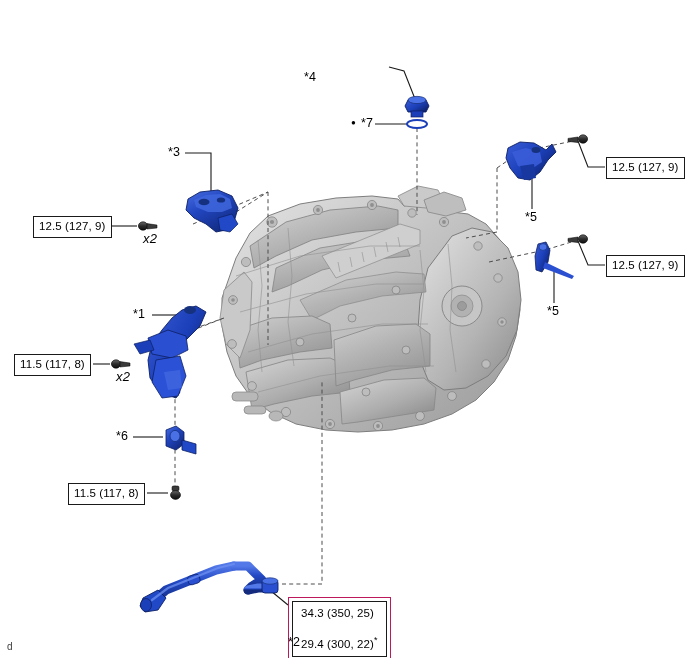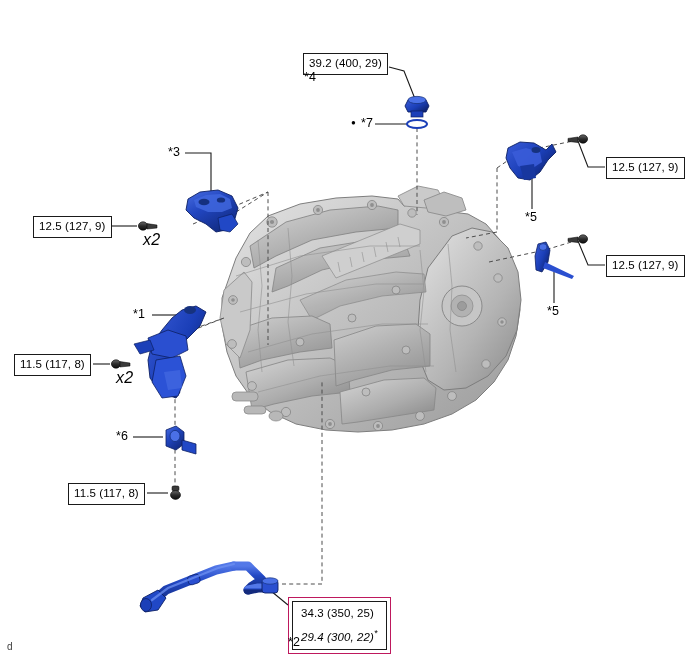--- a/index.html
+++ b/index.html
@@ -46,22 +46,21 @@
     padding: 3px;
   }
   .torque-box.dbl .inner {
     border: 1px solid #1a1a1a;
     padding: 4px 8px 5px 8px;
   }
   .torque-box .tline {
     display: block;
   }
   .torque-box .tline + .tline {
-    margin-top: 9px;
-    font-style: italic;
+    margin-top: 16px;
   }
   .sup-ast {
     font-size: 9px;
     vertical-align: super;
     line-height: 0;
   }
   
   .refmark {
     position: absolute;
     font-size: 12.5px;
@@ -71,21 +70,21 @@
   }
   .refmark.with-dot::before {
     content: "\25CF";
     font-size: 8px;
     vertical-align: 2px;
     margin-right: 5px;
   }
   
   .qty {
     position: absolute;
-    font-size: 16px;
+    font-size: 13px;
     font-style: italic;
     color: #000000;
     letter-spacing: 0.2px;
   }
   
   .corner-mark {
     position: absolute;
     font-size: 10px;
     color: #3d3d3d;
   }
@@ -379,23 +378,20 @@
         <path d="M578,137 L568,138.4 L568,141.4 L578,142.6 Z" fill="#3a3a3a" stroke="#000" stroke-width="0.5"></path>
       </g>
 
       <g>
         <ellipse cx="583" cy="239" rx="4.6" ry="4.2" fill="url(#gBolt)" stroke="#000" stroke-width="0.6"></ellipse>
         <path d="M578,237 L568,238.4 L568,241.4 L578,242.6 Z" fill="#3a3a3a" stroke="#000" stroke-width="0.5"></path>
       </g>
     </g>
   </svg>
 
-  <div class="torque-box" style="left:303px; top:53px;">
-    <span class="tline">39.2 (400, 29)</span>
-  </div>
 
   <div class="torque-box" style="left:33px; top:216px;">
     <span class="tline">12.5 (127, 9)</span>
   </div>
 
   <div class="torque-box" style="left:14px; top:354px;">
     <span class="tline">11.5 (117, 8)</span>
   </div>
 
   <div class="torque-box" style="left:68px; top:483px;">

